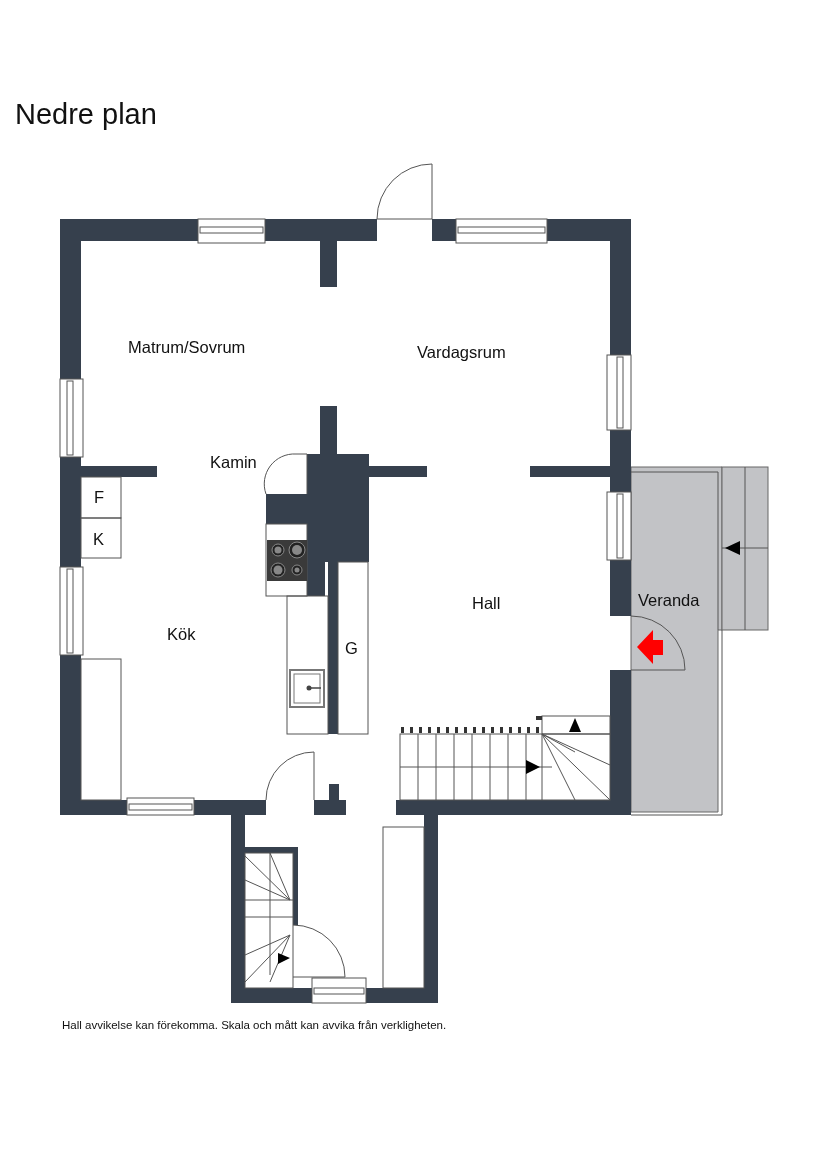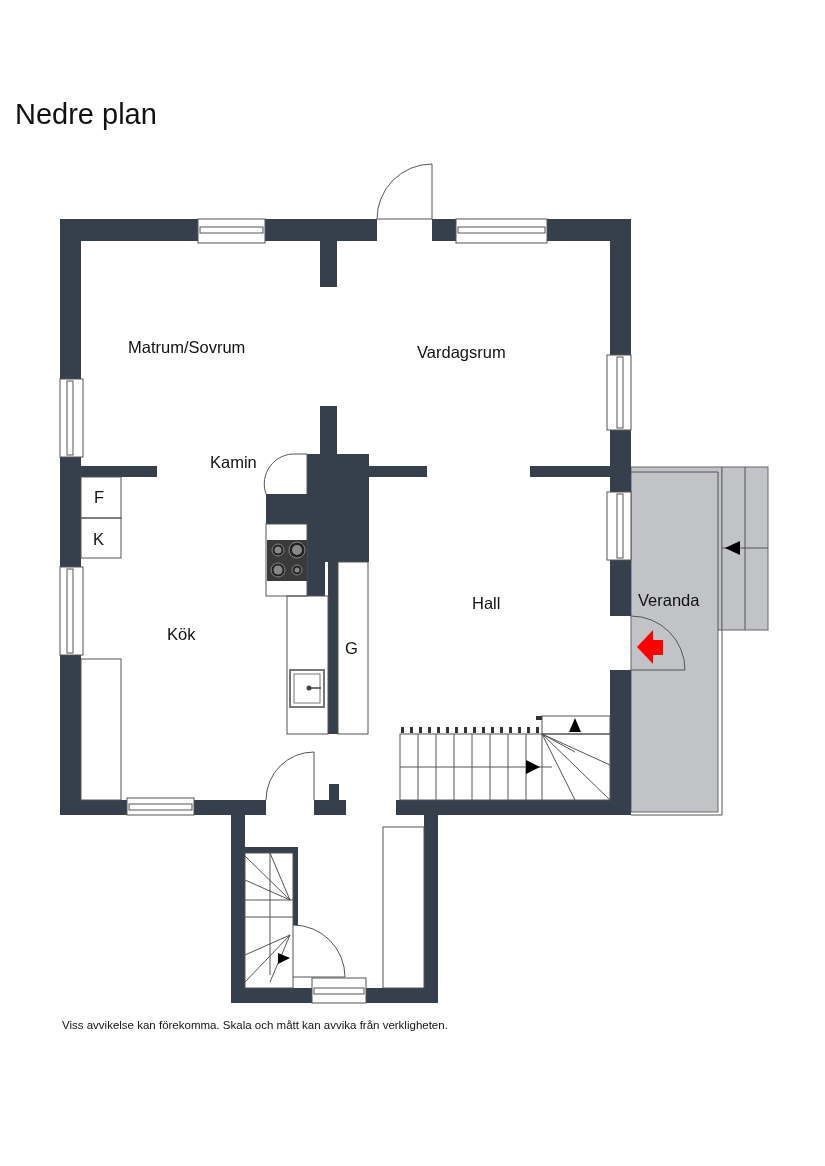--- a/index.html
+++ b/index.html
@@ -189,13 +189,13 @@
   <text class="room-label" x="417" y="358">Vardagsrum</text>
   <text class="room-label" x="210" y="468">Kamin</text>
   <text class="room-label" x="167" y="640">Kök</text>
   <text class="room-label" x="472" y="609">Hall</text>
   <text class="room-label" x="638" y="606">Veranda</text>
   <text class="room-label" x="345" y="654">G</text>
   <text class="room-label" x="94" y="503">F</text>
   <text class="room-label" x="93" y="545">K</text>
 </svg>
 
-<div class="disclaimer">Viss avvikelse kan förekomma. Skala och mått kan avvika från verkligheten.</div>
+<div class="disclaimer">Hall avvikelse kan förekomma. Skala och mått kan avvika från verkligheten.</div>
 
 </body></html>

